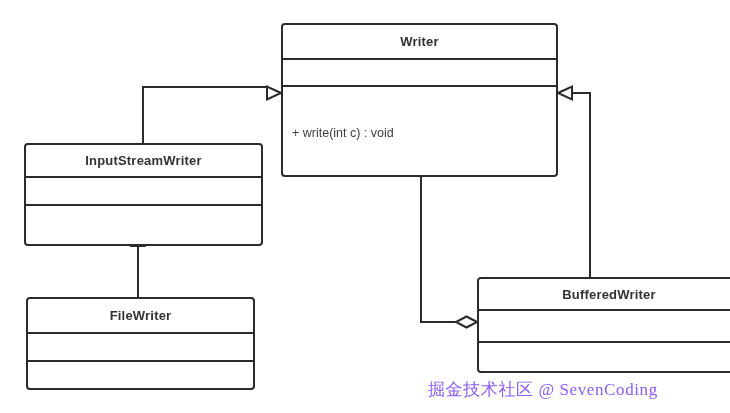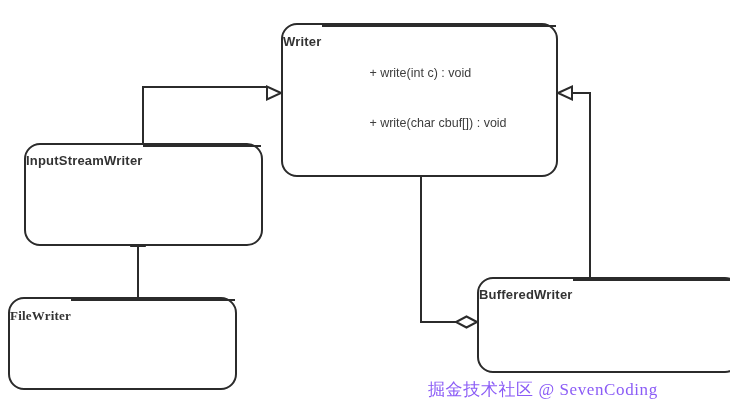--- a/index.html
+++ b/index.html
@@ -23,23 +23,23 @@
     top: 0;
     width: 730px;
     height: 413px;
     pointer-events: none;
   }
   .uml-class {
     position: absolute;
     box-sizing: border-box;
     background: #ffffff;
     border: 2px solid #2b2b2b;
-    border-radius: 16px;
+    border-radius: 4px;
     display: flex;
-    flex-direction: row;
+    flex-direction: column;
     z-index: 2;
   }
   .uml-title {
     box-sizing: border-box;
     text-align: center;
     font-weight: bold;
     font-size: 13px;
     color: #333333;
     letter-spacing: .2px;
     display: flex;
@@ -113,21 +113,21 @@
       
     </div>
   </div>
 
   <div class="uml-class" style="left:24px; top:143px; width:239px; height:103px;">
     <div class="uml-title" style="height:31px;">InputStreamWriter</div>
     <div class="uml-compartment empty" style="height:28px;"></div>
     <div class="uml-compartment empty" style="flex:1;"></div>
   </div>
 
-  <div class="uml-class" style="left:8px; top:297px; width:229px; height:93px;font-family:Liberation Serif, serif;">
+  <div class="uml-class" style="left:26px; top:297px; width:229px; height:93px;">
     <div class="uml-title" style="height:33px;">FileWriter</div>
     <div class="uml-compartment empty" style="height:28px;"></div>
     <div class="uml-compartment empty" style="flex:1;"></div>
   </div>
 
   <div class="uml-class" style="left:477px; top:277px; width:264px; height:96px;">
     <div class="uml-title" style="height:30px;">BufferedWriter</div>
     <div class="uml-compartment" style="height:32px;">
       
     </div>

